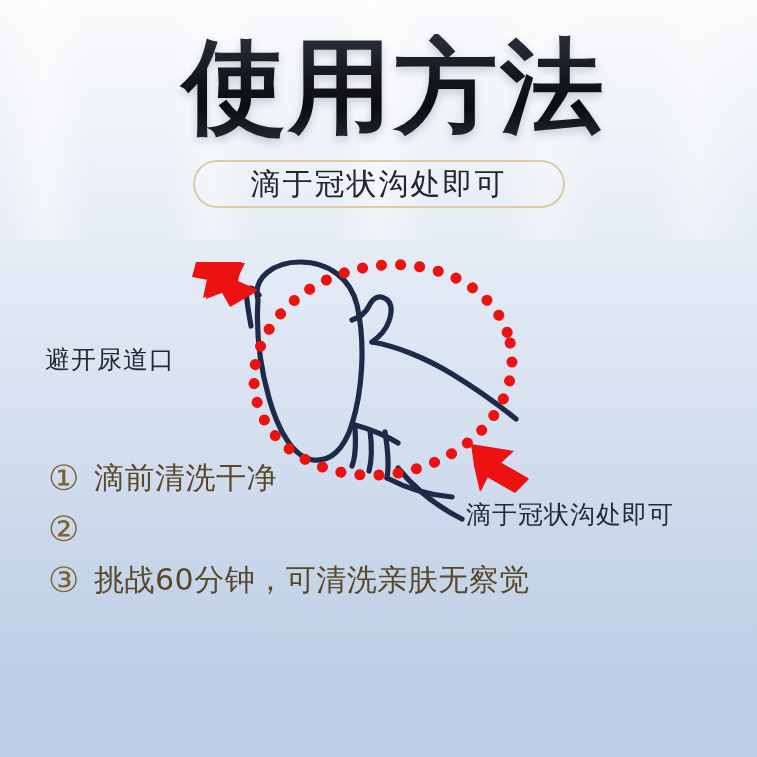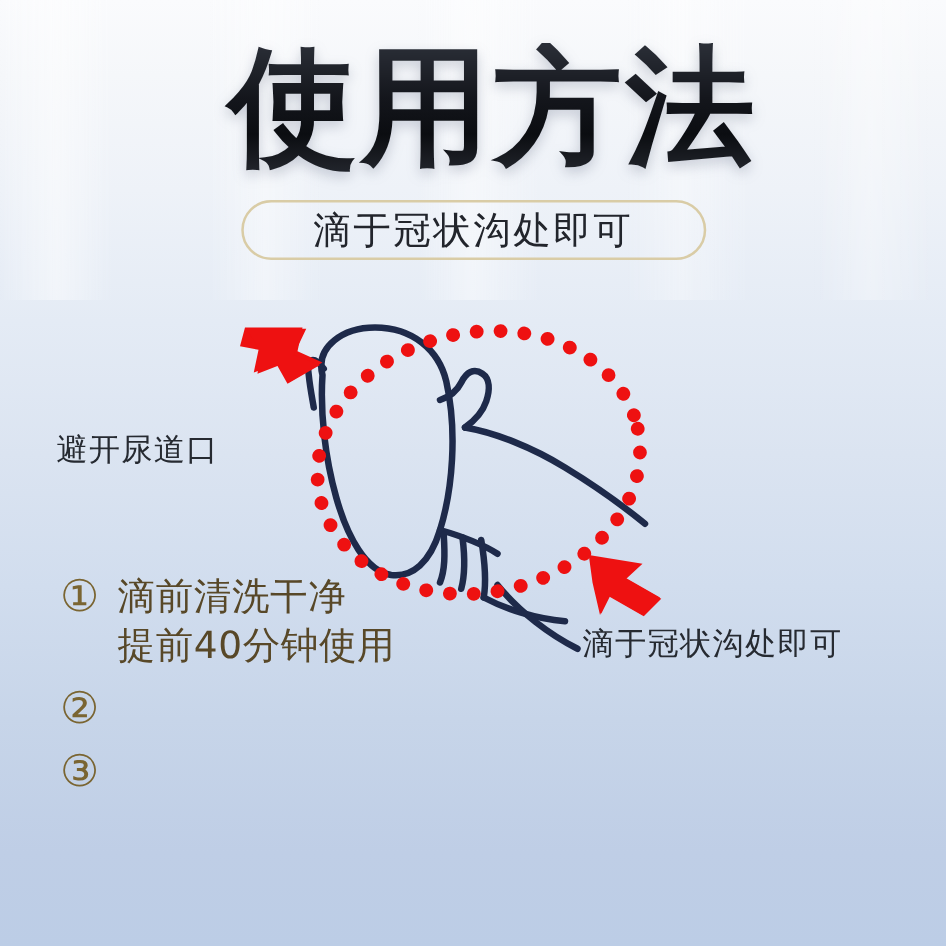--- a/index.html
+++ b/index.html
@@ -99,21 +99,21 @@
   .step-num{
     font-family:"DejaVu Sans","Liberation Sans",sans-serif;
     font-size:35px;
     line-height:40px;
     color:#7a6532;
     width:46px;
     flex:0 0 46px;
     text-align:left;
   }
   .step-lines{
-    display:flex;flex-direction:column;
+    display:flex;flex-direction:row;gap:12px;
   }
   .step-line{
     font-family:"DejaVu Sans","Liberation Sans",sans-serif;
     font-size:30px;
     line-height:39px;
     letter-spacing:.5px;
     color:#584828;
     white-space:nowrap;
   }
 </style>
@@ -173,29 +173,29 @@
   <div class="anno" id="anno-left">避开尿道口</div>
 
   <div class="anno" id="anno-right">滴于冠状沟处即可</div>
 
   <div id="steps">
 
     <div class="step">
       <div class="step-num">①</div>
       <div class="step-lines">
         <div class="step-line">滴前清洗干净</div>
-        <div class="step-line">提前40分钟使用</div>
       </div>
     </div>
 
     <div class="step">
       <div class="step-num">②</div>
     </div>
 
     <div class="step">
       <div class="step-num">③</div>
       <div class="step-lines">
+        <div class="step-line">挑战60分钟，可清洗亲肤无察觉</div>
       </div>
     </div>
 
   </div>
 
 </div>
 
 </body></html>

